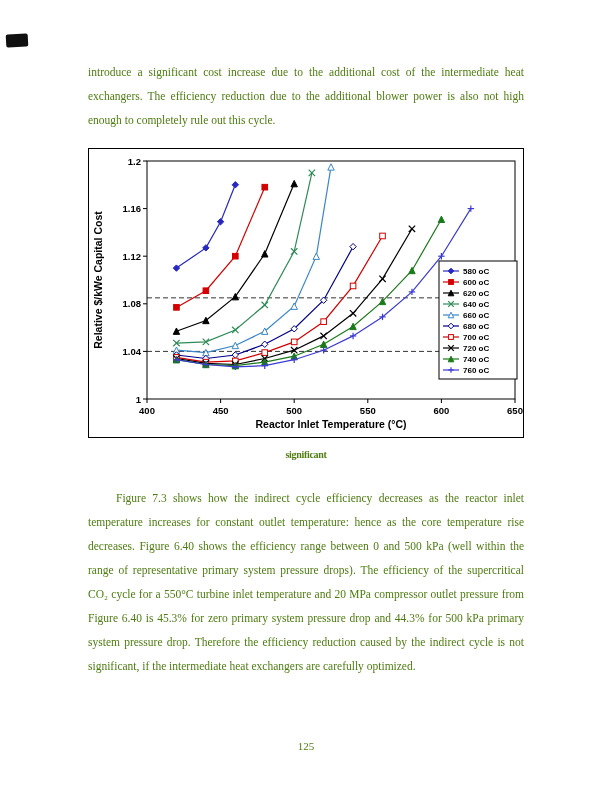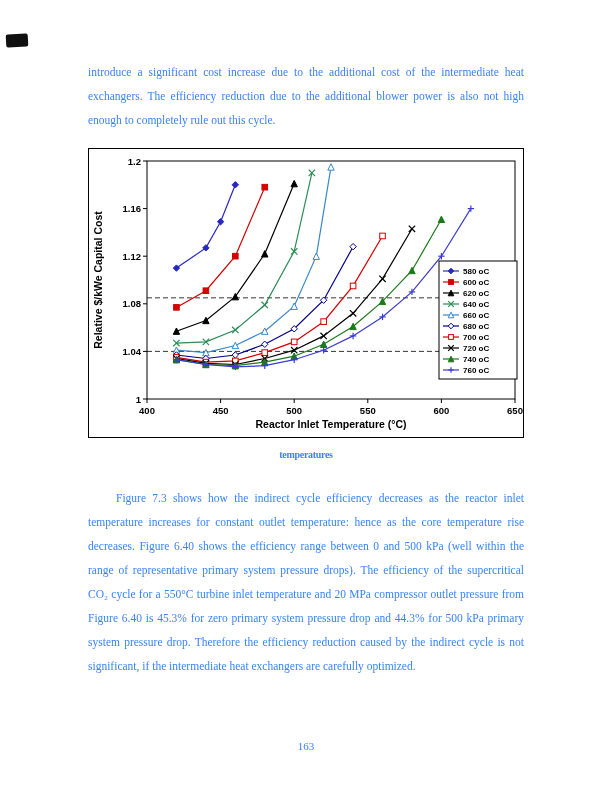--- a/index.html
+++ b/index.html
@@ -2,21 +2,21 @@
 <html><head>
 <meta charset="utf-8">
 <style>
   html,body{margin:0;padding:0;background:#ffffff;}
   .page{
     position:relative;
     width:612px;height:792px;
     margin:0 auto;
     background:#ffffff;
     font-family:"Liberation Serif","DejaVu Serif",serif;
-    color:#3b82f6;
+    color:#4d7c0f;
     overflow:hidden;
     box-sizing:border-box;
     padding:60px 88px 0 88px;
   }
   .scan-mark{
     position:absolute;left:6px;top:34px;width:22px;height:13px;
     background:#101010;border-radius:2px;transform:rotate(-3deg);
   }
   .body-text{
     margin:0;
@@ -275,20 +275,20 @@
             <line x1="354" y1="221" x2="370" y2="221" stroke="#3b3bd4" stroke-width="1.2"></line>
             <line x1="359.2" y1="221" x2="364.8" y2="221" stroke="#3b3bd4" stroke-width="1.2"></line>
             <line x1="362" y1="218.2" x2="362" y2="223.8" stroke="#3b3bd4" stroke-width="1.2"></line>
             <text x="374" y="224" text-anchor="start" font-size="8">760 oC</text>
           </g>
         </g>
       </svg>
   </figure>
 
   <div class="caption">
-    <div class="cap-line2">temperatures</div>
+    <div class="cap-line2">significant</div>
   </div>
 
   <p class="body-text indented">Figure 7.3 shows how the indirect cycle efficiency decreases as the reactor inlet temperature increases for constant outlet temperature: hence as the core temperature rise decreases.  Figure 6.40 shows the efficiency range between 0 and 500 kPa (well within the range of representative primary system pressure drops). The efficiency of the supercritical CO₂ cycle for a 550°C turbine inlet temperature and 20 MPa compressor outlet pressure from Figure 6.40 is 45.3% for zero primary system pressure drop and 44.3% for 500 kPa primary system pressure drop.  Therefore the efficiency reduction caused by the indirect cycle is not significant, if the intermediate heat exchangers are carefully optimized.</p>
 
-  <div class="page-number">163</div>
+  <div class="page-number">125</div>
 
 </div>
 
 </body></html>

